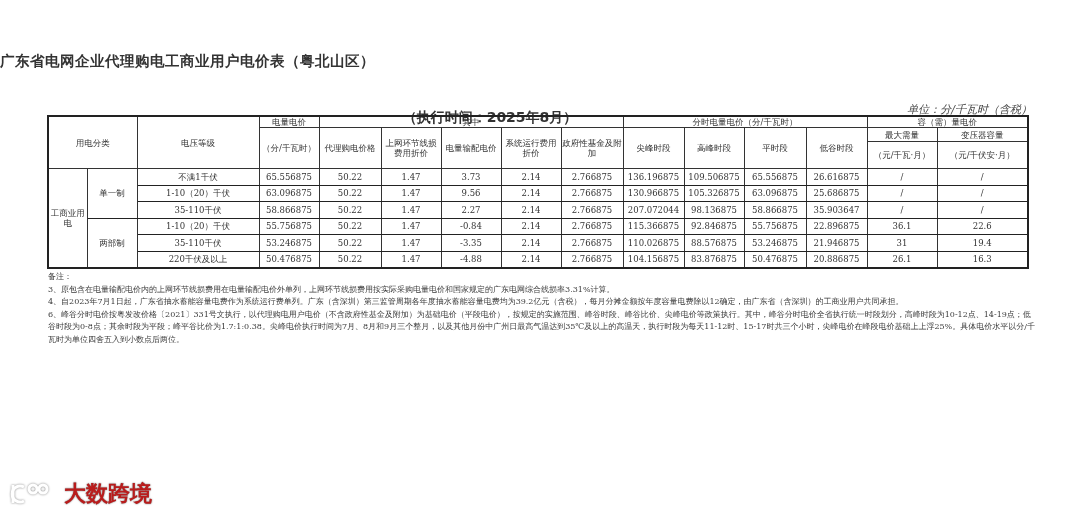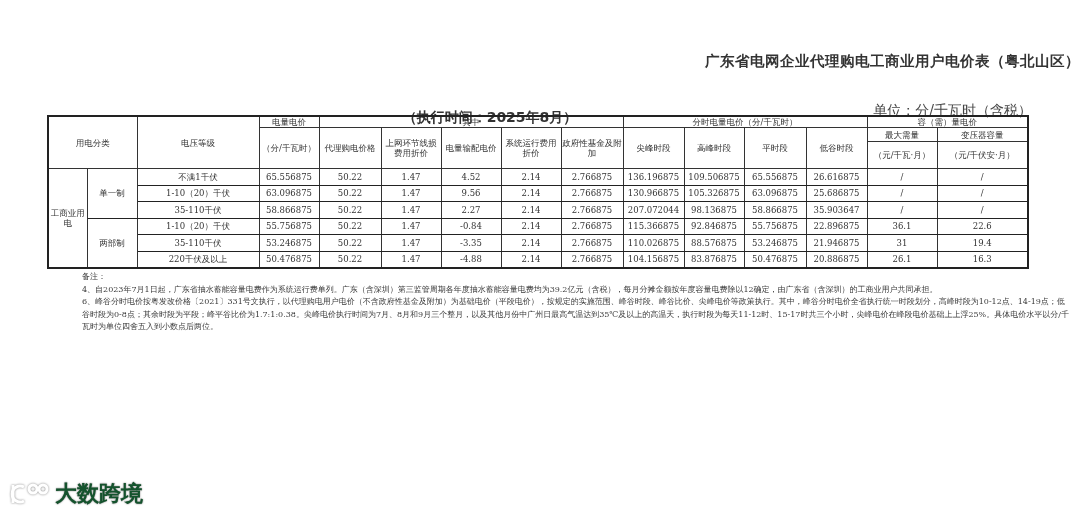--- a/index.html
+++ b/index.html
@@ -1,52 +1,52 @@
 <!DOCTYPE html>
 <html><head>
 <meta charset="utf-8">
 <style>
   html, body { margin:0; padding:0; }
   body {
     width:1080px; height:516px; background:#ffffff; position:relative; overflow:hidden;
     font-family: "DejaVu Serif", "Liberation Serif", serif; color:#2a2a2a;
   }
   .title {
-    position:absolute; left:0; width:1080px; top:52px; text-align:right;
+    position:absolute; left:0; width:1080px; top:52px; text-align:left;
     font-family:"DejaVu Sans", "Liberation Sans", sans-serif;
     font-size:14.5px; font-weight:bold; color:#333; letter-spacing:0.5px;
   }
   .subtitle {
     position:absolute; left:0; width:980px; top:80px; text-align:center;
     font-family:"DejaVu Sans", "Liberation Sans", sans-serif;
     font-size:14px; font-weight:bold; color:#333;margin-top:29px;
   }
   .unit {
-    position:absolute; right:48px; top:102px; font-size:14px; color:#444;
+    position:absolute; right:48px; top:102px; font-size:11px; color:#444;font-style:italic;
   }
   table.price {
     position:absolute; left:47px; top:115px; border-collapse:collapse;
     table-layout:fixed; font-size:8.5px; color:#333;
     border:2px solid #222;
   }
   table.price td {
     border:1px solid #333; text-align:center; vertical-align:middle; padding:0;
     line-height:10px; overflow:hidden; white-space:nowrap;
   }
   table.price td.wrap { white-space:normal; }
   table.price tr.data td { height:15.5px; border-top:1.5px solid #222; border-bottom:1.5px solid #222; }
   .notes {
     position:absolute; left:48px; top:271px; width:990px;
-    font-size:8px; line-height:12.6px; color:#3a3a3a;margin-left:34px;
+    font-size:8px; line-height:12.6px; color:#3a3a3a;
   }
   .notes p { margin:0; }
   .watermark {
-    position:absolute; left:8px; top:478px; height:32px; display:flex; align-items:center; gap:3px;
+    position:absolute; left:8px; top:478px; height:32px; display:flex; align-items:center; gap:12px;
     font-family:"DejaVu Sans", "Liberation Sans", sans-serif; font-size:22px; font-weight:bold;
-    color:#14532d; text-shadow:0 0 2px #9a9a9a, 0 0 1px #888;
+    color:#b91c1c; text-shadow:0 0 2px #9a9a9a, 0 0 1px #888;
   }
   .wm-logo { width:44px; height:26px; }
 </style>
 </head>
 <body>
 
 <div class="title">广东省电网企业代理购电工商业用户电价表（粤北山区）</div>
 <div class="subtitle">（执行时间：2025年8月）</div>
 <div class="unit">单位：分/千瓦时（含税）</div>
 
@@ -96,21 +96,21 @@
     <td>（元/千伏安·月）</td>
   </tr>
 
   <tr class="data">
     <td rowspan="6" class="wrap">工商业用电</td>
     <td rowspan="3">单一制</td>
     <td>不满1千伏</td>
     <td>65.556875</td>
     <td>50.22</td>
     <td>1.47</td>
-    <td>4.52</td>
+    <td>3.73</td>
     <td>2.14</td>
     <td>2.766875</td>
     <td>136.196875</td>
     <td>109.506875</td>
     <td>65.556875</td>
     <td>26.616875</td>
     <td>/</td>
     <td>/</td>
   </tr>
   <tr class="data">
@@ -188,20 +188,21 @@
     <td>50.476875</td>
     <td>20.886875</td>
     <td>26.1</td>
     <td>16.3</td>
   </tr>
 </tbody>
   </table>
 
 <div class="notes">
   <p>备注：</p>
+  <p>3、原包含在电量输配电价内的上网环节线损费用在电量输配电价外单列，上网环节线损费用按实际采购电量电价和国家规定的广东电网综合线损率3.31%计算。</p>
   <p>4、自2023年7月1日起，广东省抽水蓄能容量电费作为系统运行费单列。广东（含深圳）第三监管周期各年度抽水蓄能容量电费均为39.2亿元（含税），每月分摊金额按年度容量电费除以12确定，由广东省（含深圳）的工商业用户共同承担。</p>
   <p>6、峰谷分时电价按粤发改价格〔2021〕331号文执行，以代理购电用户电价（不含政府性基金及附加）为基础电价（平段电价），按规定的实施范围、峰谷时段、峰谷比价、尖峰电价等政策执行。其中，峰谷分时电价全省执行统一时段划分，高峰时段为10-12点、14-19点；低谷时段为0-8点；其余时段为平段；峰平谷比价为1.7:1:0.38。尖峰电价执行时间为7月、8月和9月三个整月，以及其他月份中广州日最高气温达到35℃及以上的高温天，执行时段为每天11-12时、15-17时共三个小时，尖峰电价在峰段电价基础上上浮25%。具体电价水平以分/千瓦时为单位四舍五入到小数点后两位。</p>
 </div>
 
 <div class="watermark">
   <svg class="wm-logo" viewBox="0 0 44 26">
     <g fill="none" stroke="#ffffff" stroke-width="3" style="filter:drop-shadow(0 0 1px #888)">
       <path d="M5 4 L5 22"></path>
       <path d="M16 6 A8 8 0 1 0 16 20"></path>
       <circle cx="25" cy="8" r="4"></circle>

